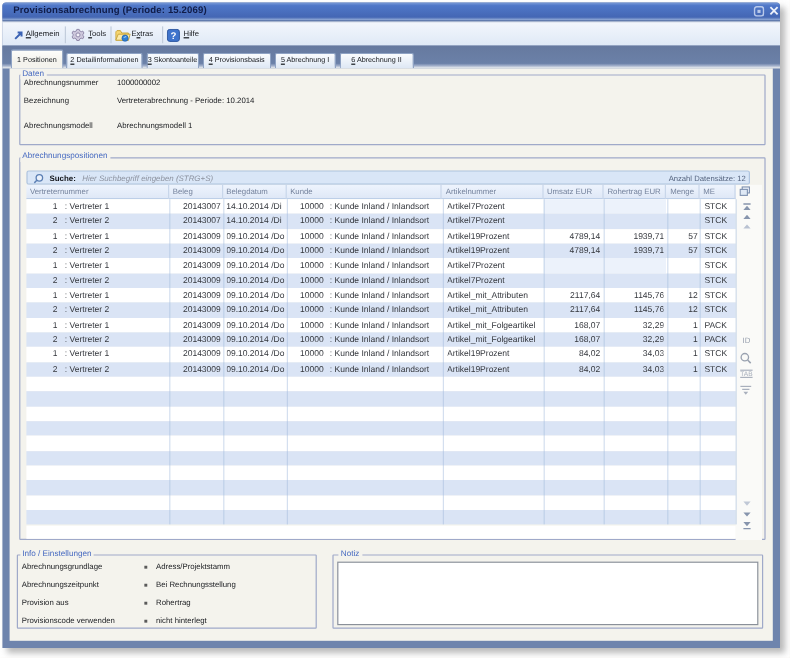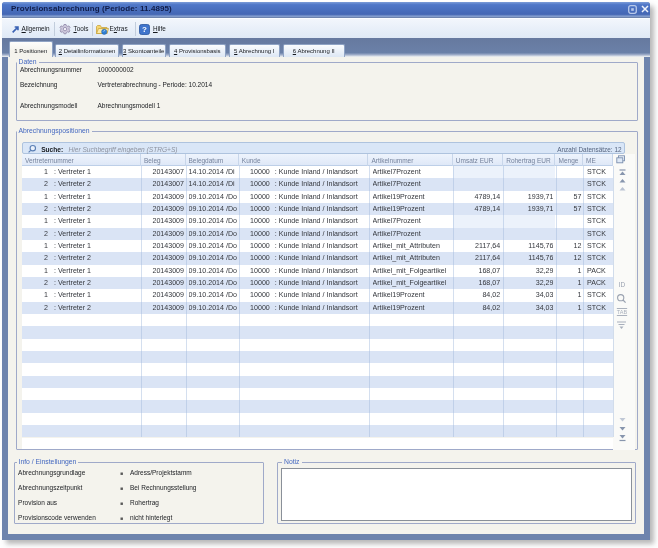--- a/index.html
+++ b/index.html
@@ -23,21 +23,21 @@
 .rw{background:#ffffff;}
 .rb{background:#dae4f5;}
 .c{position:absolute;top:0;height:12.33px;font-size:7.1px;color:#34373d;line-height:12.33px;white-space:nowrap;overflow:hidden;}
 .vsep{position:absolute;width:1px;background:rgba(160,185,220,0.45);z-index:2;}
 #search{position:absolute;left:13.5px;top:84.5px;width:603.5px;height:12.5px;background:#d9e6f7;border:1px solid #aec3de;border-radius:2px;}
 .irow{position:absolute;font-size:6.5px;color:#1a1c20;}
 svg{display:block;}
 </style></head><body>
 <div id="win">
   <div id="title">
-    <span class="t">Provisionsabrechnung (Periode: 11.4895)</span>
+    <span class="t">Provisionsabrechnung (Periode: 15.2069)</span>
     <svg width="9" height="9" style="position:absolute;left:626px;top:2.5px;" viewBox="0 0 9 9">
         <rect x="0.7" y="0.7" width="7.6" height="7.6" rx="2" fill="none" stroke="#b9c9ea" stroke-width="1.3"></rect>
         <rect x="3.2" y="3.2" width="2.6" height="2.6" fill="#b9c9ea"></rect>
       </svg>
     <svg width="8" height="8" style="position:absolute;left:639px;top:3px;" viewBox="0 0 8 8">
         <path d="M1 1 L7 7 M7 1 L1 7" stroke="#eef2fa" stroke-width="1.5"></path>
       </svg>
   </div>
   <div id="toolbar">
     <svg width="9" height="9" style="position:absolute;left:9px;top:6px;" viewBox="0 0 11 11">

